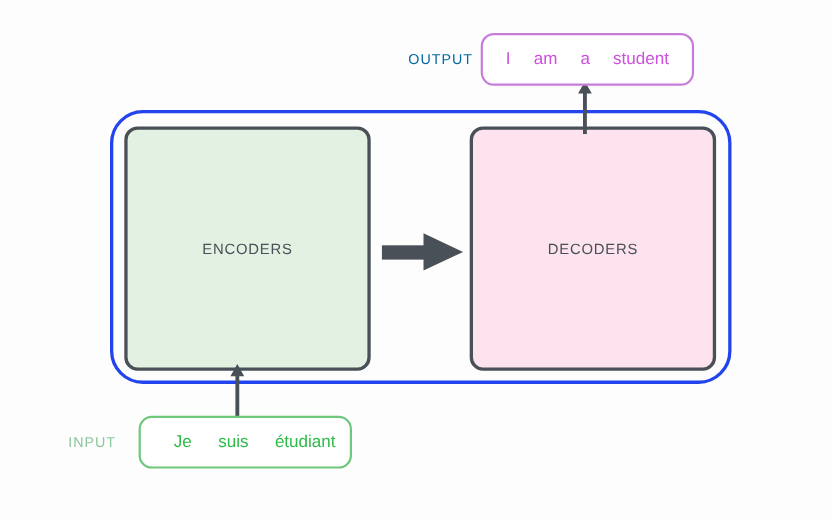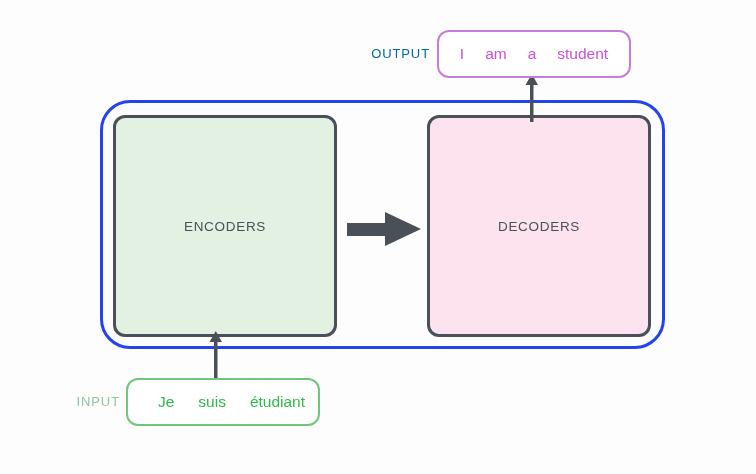--- a/index.html
+++ b/index.html
@@ -140,21 +140,20 @@
     left: 370px;
     top: 46px;
     width: 60px;
     text-align: right;
     color: #0369a1;
   }
   #input-caption {
     left: 62px;
     top: 394px;
     width: 58px;
-    text-align: right;
     color: #8cc79c;
   }
 </style>
 </head>
 <body>
 
 <div id="canvas">
 
   <div class="blue-container"></div>
 

